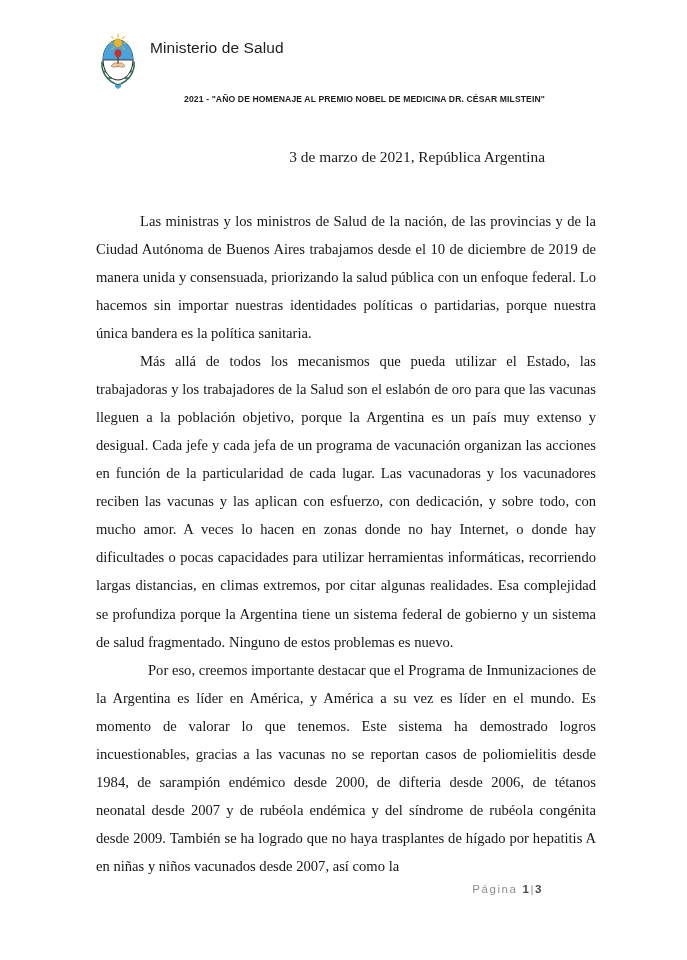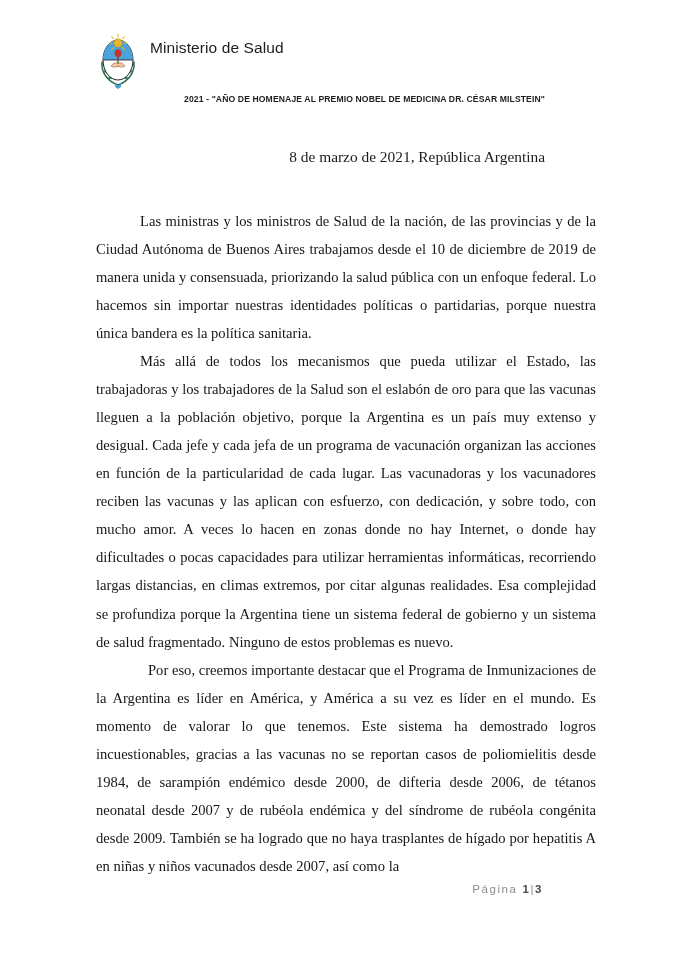--- a/index.html
+++ b/index.html
@@ -173,21 +173,21 @@
       </g>
     </svg>
 
     <div class="brand-text">
       <div class="brand-line1">Ministerio de Salud</div>
     </div>
   </div>
 
   <div class="header-slogan">2021 - "AÑO DE HOMENAJE AL PREMIO NOBEL DE MEDICINA DR. CÉSAR MILSTEIN"</div>
 
-  <div class="doc-date">8 de marzo de 2021, República Argentina</div>
+  <div class="doc-date">3 de marzo de 2021, República Argentina</div>
 
   <div class="body-copy">
     <p>Las ministras y los ministros de Salud de la nación, de las provincias y de la Ciudad Autónoma de Buenos Aires trabajamos desde el 10 de diciembre de 2019 de manera unida y consensuada, priorizando la salud pública con un enfoque federal. Lo hacemos sin importar nuestras identidades políticas o partidarias, porque nuestra única bandera es la política sanitaria.</p>
     <p>Más allá de todos los mecanismos que pueda utilizar el Estado, las trabajadoras y los trabajadores de la Salud son el eslabón de oro para que las vacunas lleguen a la población objetivo, porque la Argentina es un país muy extenso y desigual. Cada jefe y cada jefa de un programa de vacunación organizan las acciones en función de la particularidad de cada lugar. Las vacunadoras y los vacunadores reciben las vacunas y las aplican con esfuerzo, con dedicación, y sobre todo, con mucho amor. A veces lo hacen en zonas donde no hay Internet, o donde hay dificultades o pocas capacidades para utilizar herramientas informáticas, recorriendo largas distancias, en climas extremos, por citar algunas realidades. Esa complejidad se profundiza porque la Argentina tiene un sistema federal de gobierno y un sistema de salud fragmentado. Ninguno de estos problemas es nuevo.</p>
     <p class="tight-indent">Por eso, creemos importante destacar que el Programa de Inmunizaciones de la Argentina es líder en América, y América a su vez es líder en el mundo. Es momento de valorar lo que tenemos. Este sistema ha demostrado logros incuestionables, gracias a las vacunas no se reportan casos de poliomielitis desde 1984, de sarampión endémico desde 2000, de difteria desde 2006, de tétanos neonatal desde 2007 y de rubéola endémica y del síndrome de rubéola congénita desde 2009. También se ha logrado que no haya trasplantes de hígado por hepatitis A en niñas y niños vacunados desde 2007, así como la</p>
   </div>
 
   <div class="page-footer">
     <span>Página</span><span>&nbsp;</span><span class="folio-num">1</span><span class="folio-sep">|</span><span class="folio-num">3</span>
   </div>

